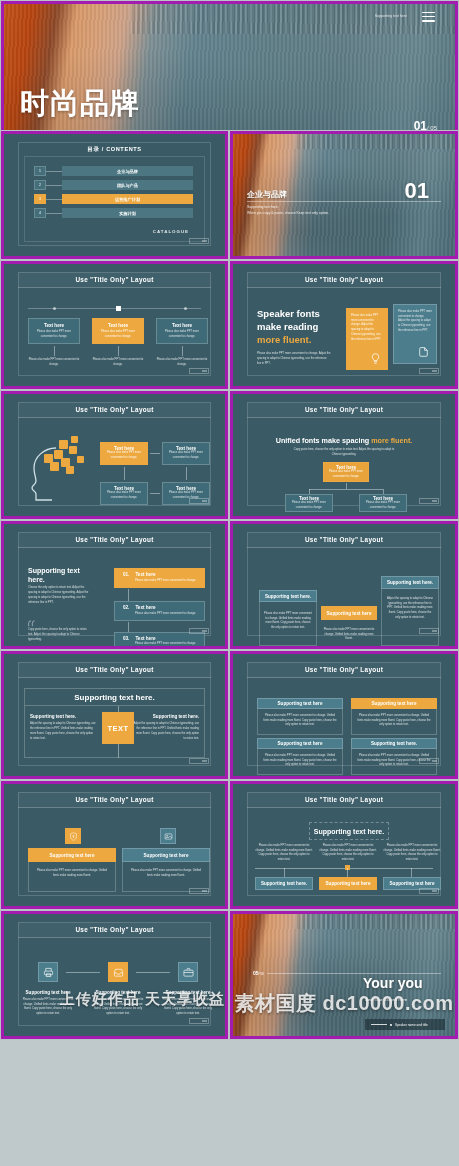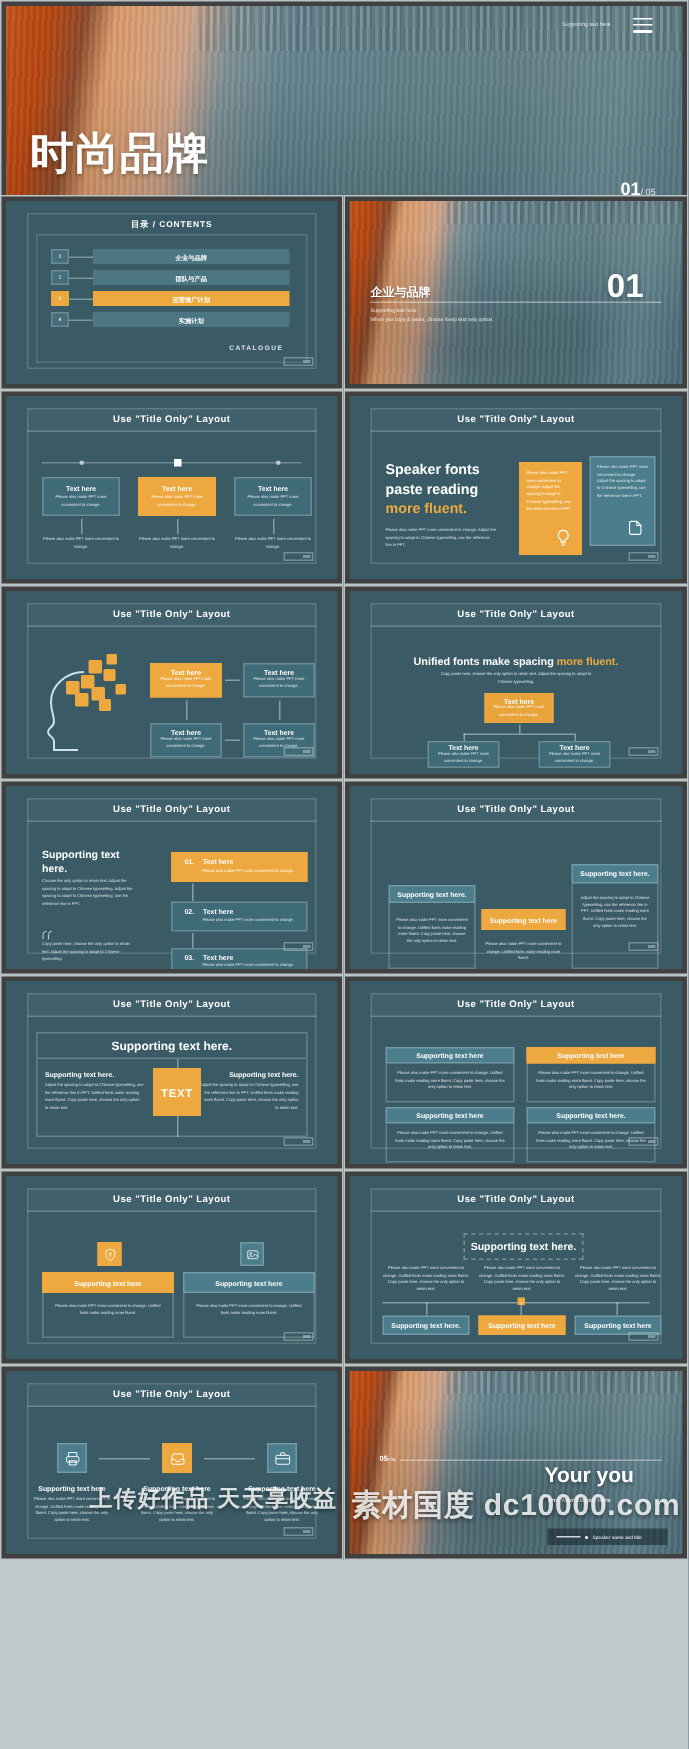--- a/index.html
+++ b/index.html
@@ -4,21 +4,21 @@
 <style>
   * { box-sizing: border-box; margin:0; padding:0; }
   body {
     width:459px; height:1166px; background:#3d5d68;
     font-family:"Liberation Sans","DejaVu Sans",sans-serif;
     overflow:hidden;
   }
   .deck { width:459px; height:1166px; display:grid;
           grid-template-columns:229px 230px;
           grid-auto-rows:130px; gap:0; background:#bfc9cc; }
-  .slide { position:relative; overflow:hidden; background:#404040;
+  .slide { position:relative; overflow:hidden; background:#a21caf;
            border:1px solid #b9c3c6; }
   .slide.r0 { height:258px; }
   .inner { position:absolute; inset:3px; overflow:hidden; }
 
   
   .photo { position:absolute; inset:0;
     background:
       linear-gradient(100deg, #c2531a 0%, #b8450f 6%, #8d4a2a 11%, #d99a6a 15%,
                       #d8a078 20%, #cfa389 25%, #7d8f94 31%,
                       #5d7f8b 40%, #54757f 55%, #4e6e79 70%, #5a7b85 85%, #4a6a75 100%);
@@ -226,21 +226,21 @@
   </div>
 
   <div class="slide">
     <div class="inner">
       <div class="sbg"></div>
         <div class="frame"></div>
       <div class="stitle">Use "Title Only" Layout</div>
 
       <div class="hl-w" style="position:absolute;left:24px;top:44px;width:80px;">
         <div>Speaker fonts</div>
-        <div>paste reading</div>
+        <div>make reading</div>
         <div class="hl-a">more fluent.</div>
       </div>
       <div class="bpl" style="position:absolute;left:24px;top:88px;width:74px;">Please also make PPT more convenient to change. Adjust the spacing to adapt to Chinese typesetting, use the reference line in PPT.</div>
 
       <div class="box amber" style="left:113px;top:44px;width:42px;height:62px;border-color:#eda93f;">
         <div class="bp" style="padding:5px 4px 0;text-align:left;">Please also make PPT more convenient to change. Adjust the spacing to adapt to Chinese typesetting, use the reference line in PPT.</div>
         <div class="icon" style="position:absolute;right:5px;bottom:4px;">
           <svg width="13" height="13" viewBox="0 0 24 24">
               <path d="M9 18h6M10 21h4M12 3a6 6 0 0 0-3.5 10.9c.5.4.8 1 .8 1.6V16h5.4v-.5c0-.6.3-1.2.8-1.6A6 6 0 0 0 12 3z"></path>
             </svg>

